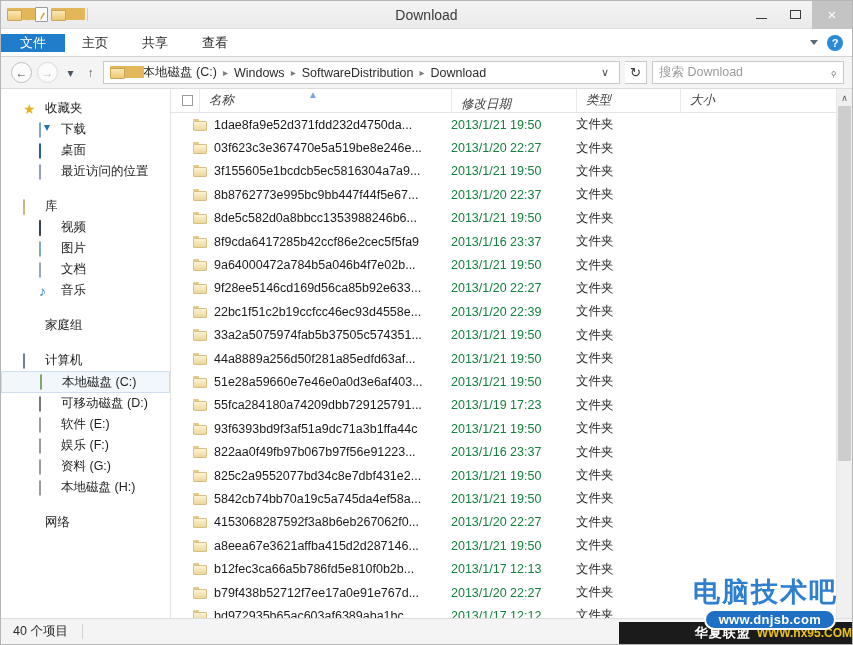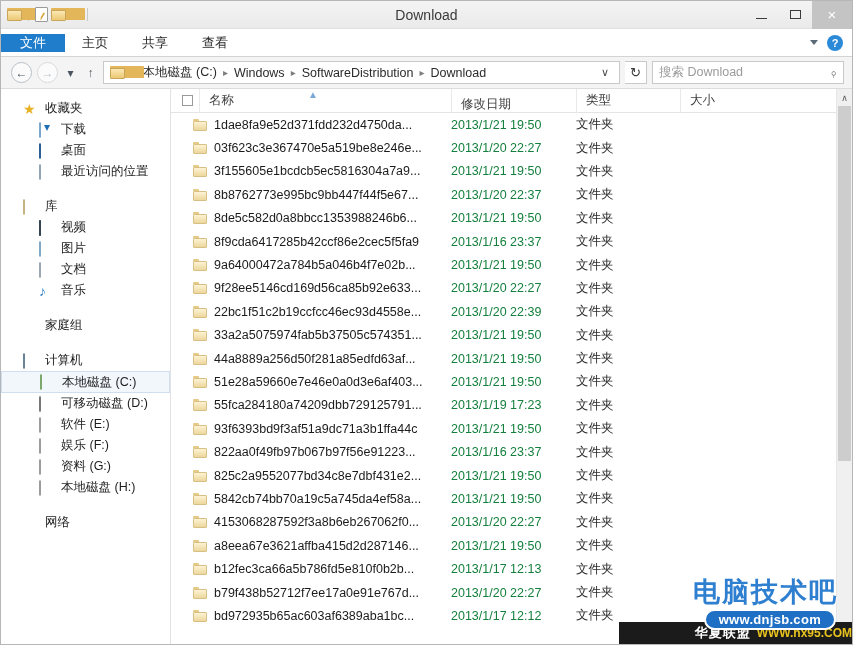--- a/index.html
+++ b/index.html
@@ -156,21 +156,21 @@
   .i-hdd-c { width:15px;height:11px;background:linear-gradient(to bottom,#e6f3e1,#aed3a0);border:1px solid #7ca86c;border-radius:2px; }
   .i-usb { width:15px;height:8px;background:linear-gradient(to bottom,#e2e2e2,#9a9a9a);border:1px solid #787878;border-radius:1px;transform:rotate(-18deg); }
   .i-hdd { width:15px;height:9px;background:linear-gradient(to bottom,#f4f4f4,#cfcfcf);border:1px solid #9c9c9c;border-radius:4px; }
   .i-net { width:15px;height:13px;background:radial-gradient(circle at 35% 30%,#a8d8f5,#3d86c0);border-radius:2px; }
 
   
   .filepane { flex:1 1 auto; display:flex; flex-direction:column; min-width:0; background:#fff; position:relative; }
   .colheader {
     height:24px; flex:0 0 24px; display:flex; align-items:center;
     border-bottom:1px solid #e4e4e4; font-size:12.5px; color:#3d3d3d;
-    background:#ffffff; position:relative;
+    background:#ffffff; position:relative;font-style:italic;
   }
   .col { padding-left:9px; position:relative; height:24px; display:flex; align-items:center; }
   .col + .col { border-left:1px solid #e9e9e9; }
   .col-check { width:28px; padding-left:11px; }
   .chk { width:11px;height:11px;border:1px solid #9a9a9a;background:#fff; }
   .col-name { width:252px; }
   .col-date { width:125px;align-items:flex-end; }
   .col-type { width:104px; }
   .col-size { width:100px; }
   .sortmark {
@@ -689,20 +689,24 @@
           </div>
         </div>
 
       <div class="vscroll">
         <div class="vs-arrow">∧</div>
         <div class="vs-thumb"></div>
       </div>
     </div>
   </div>
 
+  <div class="statusbar">
+    <span>40 个项目</span>
+    <span class="status-sep"></span>
+  </div>
 
   <div class="wm1">电脑技术吧</div>
   <div class="wm-strip">
     <span class="wm-cn">华夏联盟</span>
     <span class="wm-url-yellow">WWW.hx95.COM</span>
   </div>
   <div class="wm-pill">www.dnjsb.com</div>
 
 </div>
 

